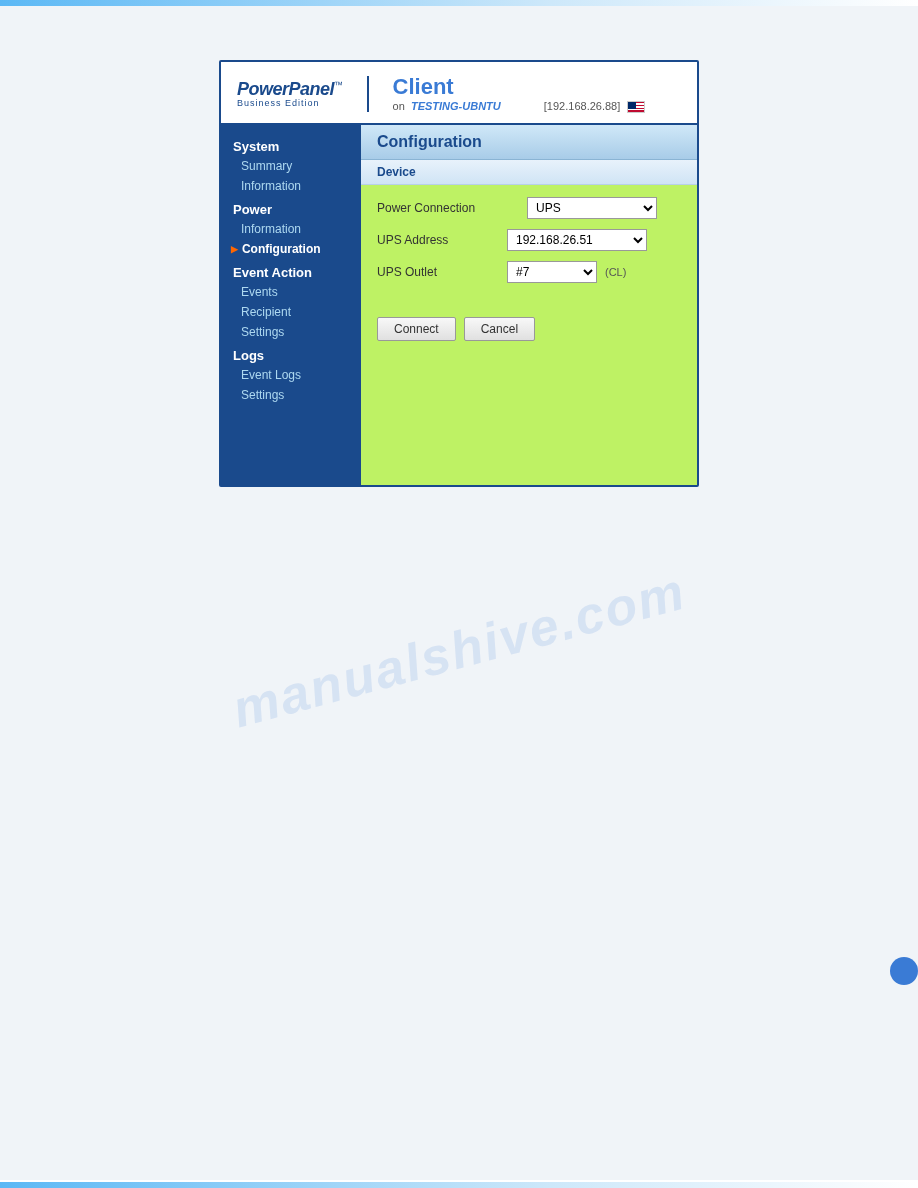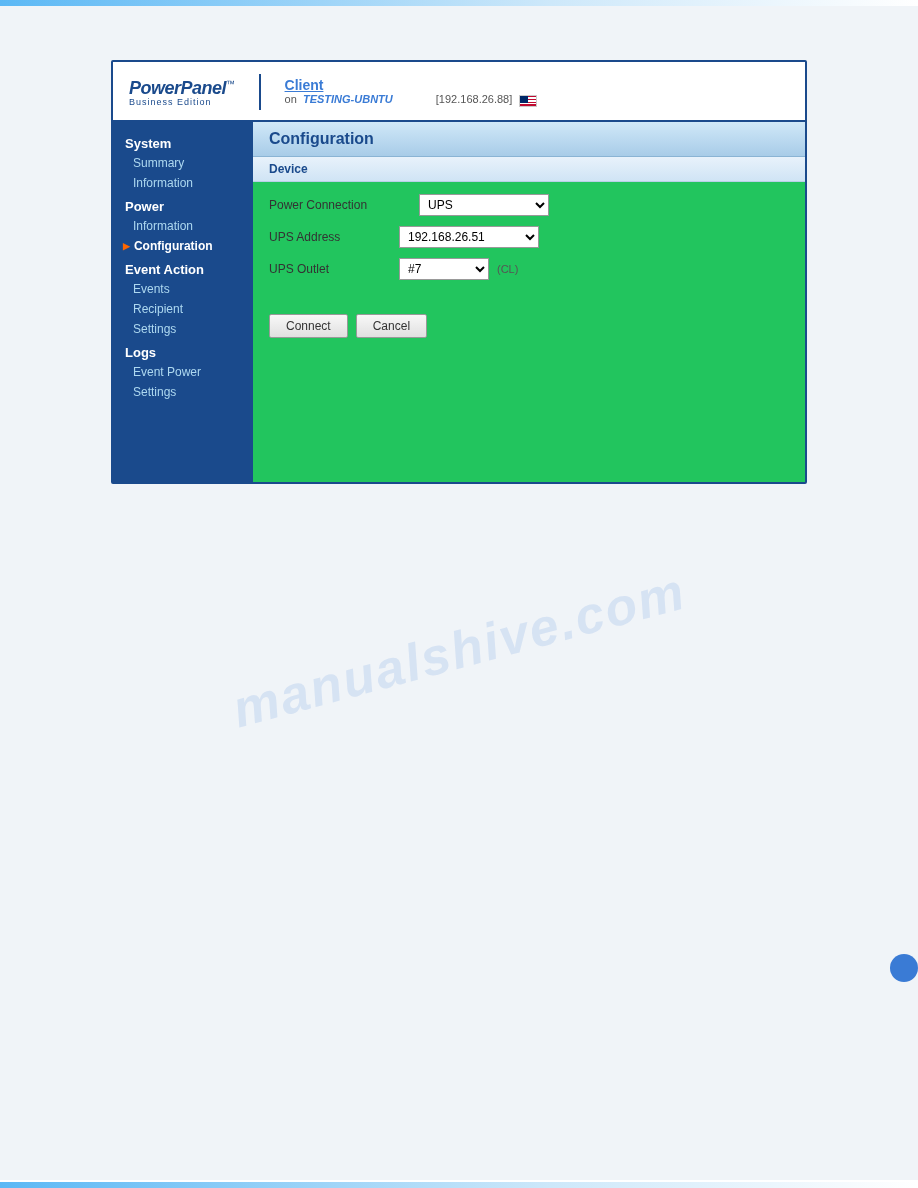--- a/index.html
+++ b/index.html
@@ -19,23 +19,23 @@
       width: 100%;
       min-height: 1180px;
       display: flex;
       flex-direction: column;
       align-items: center;
       padding-top: 60px;
     }
 
     
     .main-panel {
-      width: 696px;
+      width: 480px;
       border: 2px solid #1a4a8c;
-      background: #22c55e;
+      background: #bef264;
       border-radius: 2px;
     }
 
     
     .panel-header {
       background: #ffffff;
       padding: 12px 16px 10px 16px;
       border-bottom: 2px solid #1a4a8c;
       display: flex;
       align-items: center;
@@ -75,24 +75,23 @@
       background: #1a4a8c;
       margin: 0 8px;
     }
 
     .client-area {
       display: flex;
       flex-direction: column;
     }
 
     .client-title {
-      font-size: 14px;
+      font-size: 22px;
       font-weight: bold;
       color: #3a7bd5;
-      text-decoration: underline;
     }
 
     .client-subtitle {
       font-size: 11px;
       color: #555;
     }
 
     .client-subtitle .hostname {
       color: #3a7bd5;
       font-style: italic;
@@ -354,21 +353,21 @@
         <div class="sidebar-group-title">Power</div>
         <a class="sidebar-item">Information</a>
         <a class="sidebar-item active">Configuration</a>
 
         <div class="sidebar-group-title">Event Action</div>
         <a class="sidebar-item">Events</a>
         <a class="sidebar-item">Recipient</a>
         <a class="sidebar-item">Settings</a>
 
         <div class="sidebar-group-title">Logs</div>
-        <a class="sidebar-item">Event Power</a>
+        <a class="sidebar-item">Event Logs</a>
         <a class="sidebar-item">Settings</a>
 
       </div>
 
       <div class="content-area">
 
         <div class="content-header">Configuration</div>
         <div class="content-section-title">Device</div>
 
         <div class="form-area">

